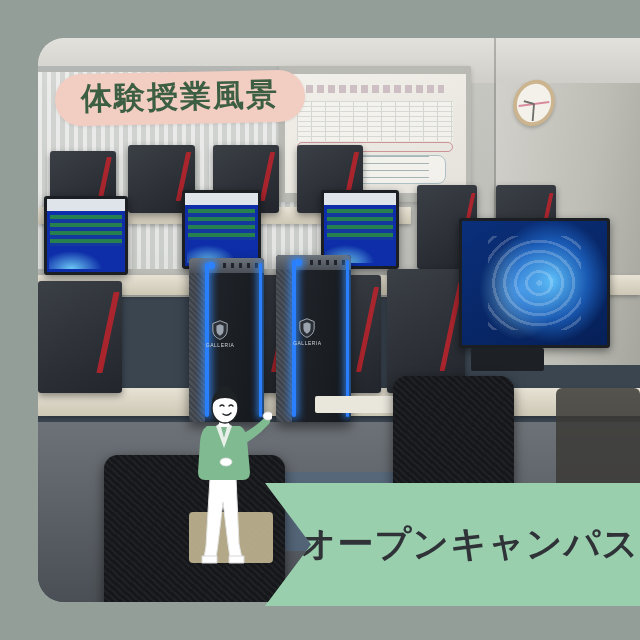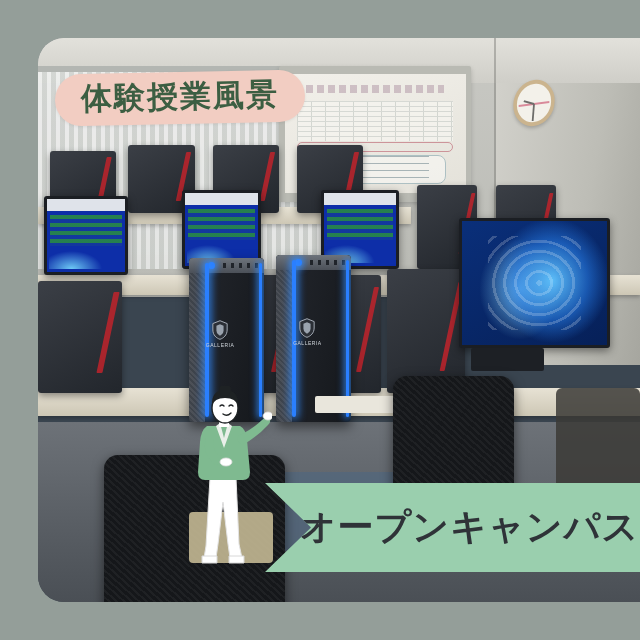--- a/index.html
+++ b/index.html
@@ -177,21 +177,21 @@
     transform:rotate(-1.2deg);
   }
   #pill span {
     font-family:"DejaVu Sans", sans-serif;
     font-size:31px; font-weight:700; color:#3c5e42;
     letter-spacing:2px; line-height:1; white-space:nowrap;
   }
 
   
   #banner {
-    position:absolute; left:265px; top:483px; width:375px; height:89px;
+    position:absolute; left:265px; top:483px; width:375px; height:123px;
     background:#9acfae;
     clip-path:polygon(0 0, 100% 0, 100% 100%, 0 100%, 46px 50%);
     display:flex; align-items:center; justify-content:center;
   }
   #banner span {
     font-family:"DejaVu Sans", sans-serif;
     font-size:36px; font-weight:700; color:#2f3338;
     letter-spacing:1px; white-space:nowrap; padding-left:34px;
   }
 

